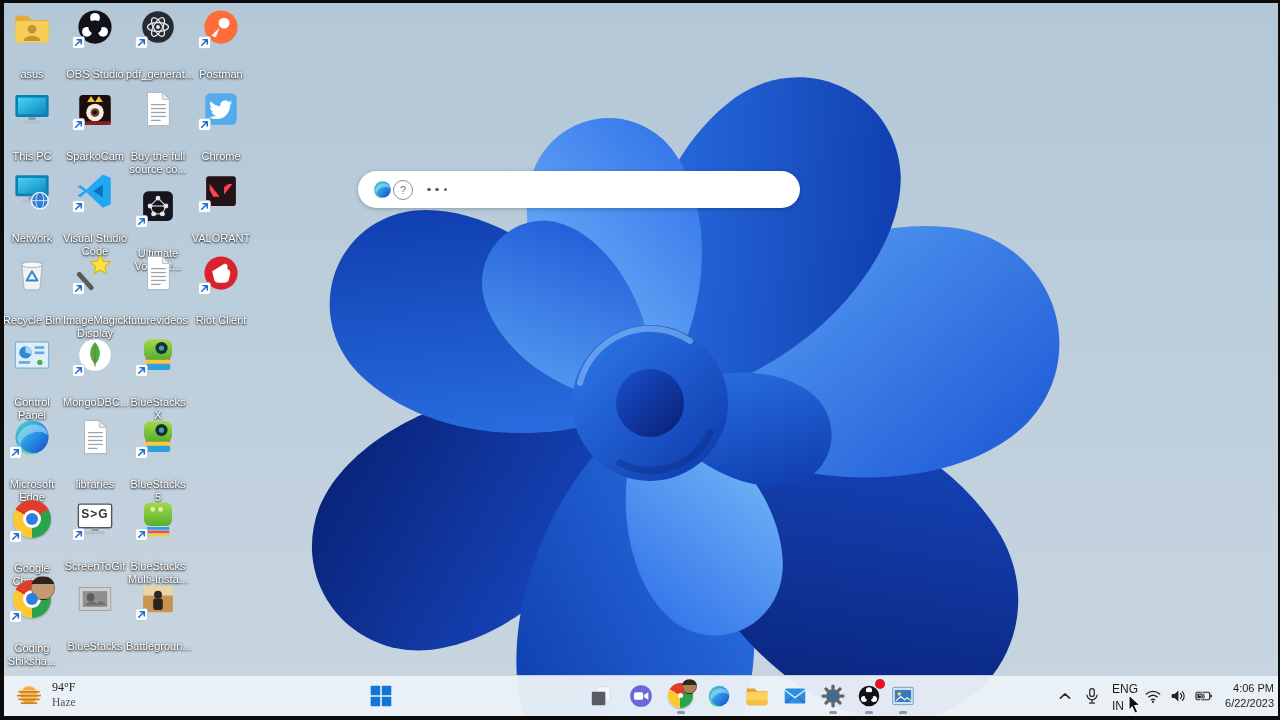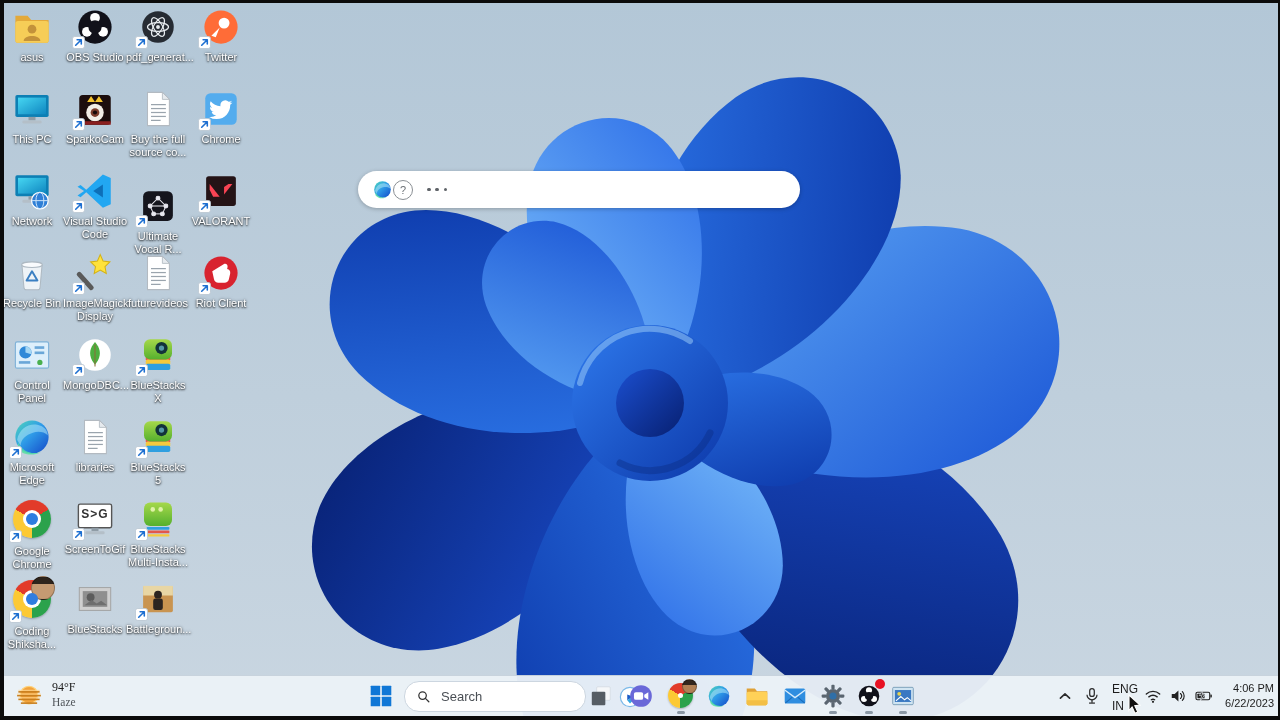--- a/index.html
+++ b/index.html
@@ -11,21 +11,21 @@
   .edge-strip{position:absolute;background:#0b0b0b;z-index:60;}
 
   
   #bloom{position:absolute;left:192px;top:56px;width:925px;height:660px;z-index:1;overflow:hidden;}
 
   
   .cell{position:absolute;width:64px;height:80px;z-index:5;text-align:center;cursor:pointer;}
   .ico{position:relative;width:42px;height:42px;margin:0 auto;}
   .g{width:42px;height:42px;display:block;}
   .sc{position:absolute;left:-2px;bottom:-1px;width:13px;height:13px;}
-  .lbl{margin-top:3px;font-size:11px;line-height:1.18;color:#fff;
+  .lbl{margin-top:20px;font-size:11px;line-height:1.18;color:#fff;
        text-shadow:0 1px 2px rgba(0,0,0,.85),0 0 3px rgba(0,0,0,.5);}
   .chrome-ball{width:38px;height:38px;margin:2px auto 0;border-radius:50%;position:relative;
        background:conic-gradient(from 60deg,#2ba24c 0 120deg,#fcc934 0 240deg,#e23b2a 0 360deg);
        box-shadow:0 1px 2px rgba(0,0,0,.25);}
   .chrome-ball::before{content:"";position:absolute;inset:10px;background:#fff;border-radius:50%;}
   .chrome-ball::after{content:"";position:absolute;inset:13px;background:#2f7de0;border-radius:50%;}
   .face{position:absolute;right:-4px;top:-4px;width:22px;height:22px;border-radius:50%;
        background:linear-gradient(#2e241c 32%,#c49a72 32%);border:1px solid rgba(0,0,0,.25);}
   .stg{position:absolute;left:0;top:9px;width:42px;text-align:center;
        font-size:12px;font-weight:bold;color:#333;letter-spacing:1px;}
@@ -676,21 +676,21 @@
 
   <div class="cell" style="left:189px;top:6px">
     <div class="ico">
         <svg class="g" viewBox="0 0 48 48">
           <use href="#sym-postman"></use>
         </svg>
       <svg class="sc" viewBox="0 0 14 14">
           <use href="#sym-shortcut"></use>
         </svg>
       </div>
-    <div class="lbl">Twitter</div>
+    <div class="lbl">Postman</div>
   </div>
   <div class="cell" style="left:189px;top:88px">
     <div class="ico">
         <svg class="g" viewBox="0 0 48 48">
           <use href="#sym-twitter"></use>
         </svg>
       <svg class="sc" viewBox="0 0 14 14">
           <use href="#sym-shortcut"></use>
         </svg>
       </div>
@@ -745,29 +745,20 @@
       <div class="c">Haze</div>
     </div>
   </div>
 
   <div class="tbi" style="left:368px">
     <svg viewBox="0 0 48 48">
         <use href="#sym-start"></use>
       </svg>
   </div>
 
-  <div id="tb-search">
-    <svg class="mag" viewBox="0 0 48 48">
-        <use href="#sym-magnifier"></use>
-      </svg>
-    <input type="text" placeholder="Search" style="">
-    <svg class="bing" viewBox="0 0 48 48">
-        <use href="#sym-bing"></use>
-      </svg>
-  </div>
 
   <div class="tbi" style="left:588px">
     <svg viewBox="0 0 48 48">
         <use href="#sym-layers"></use>
       </svg>
   </div>
   <div class="tbi" style="left:628px">
     <svg viewBox="0 0 48 48">
         <use href="#sym-videocam"></use>
       </svg>

